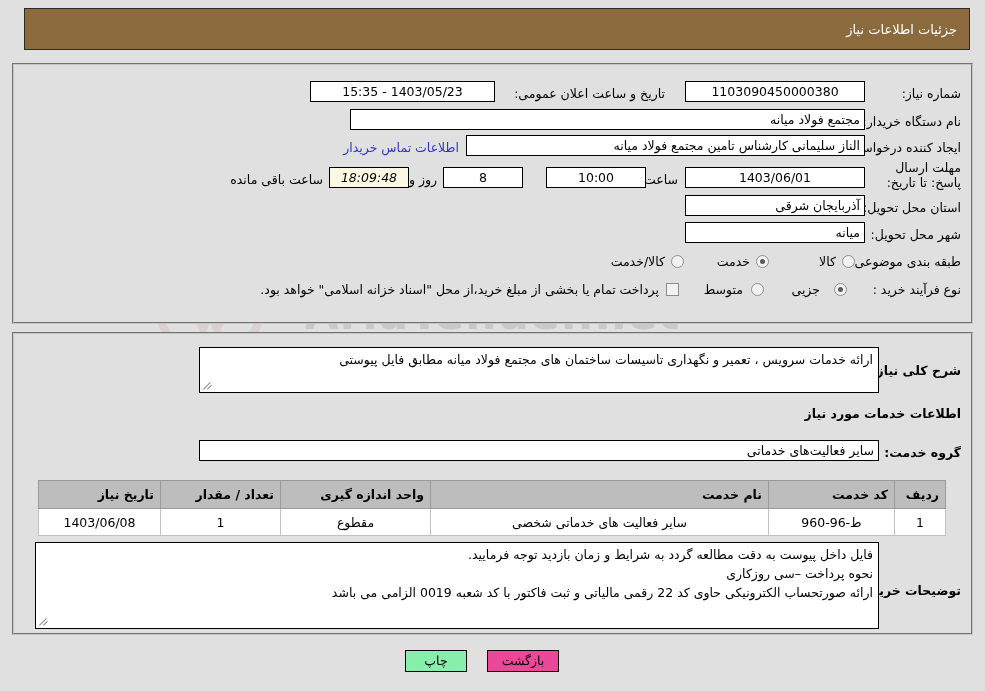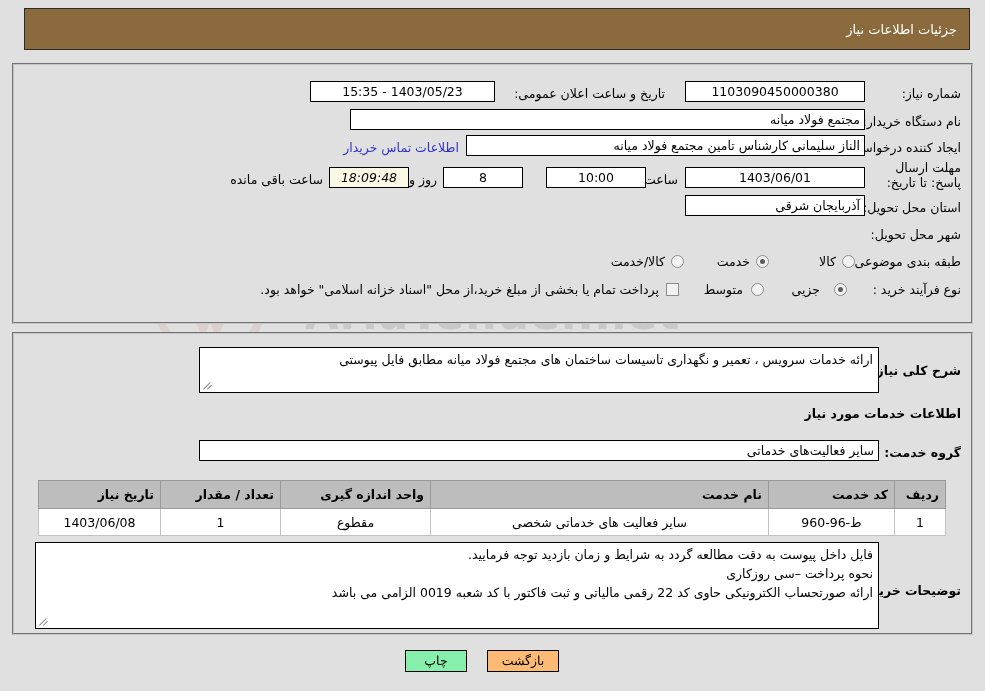--- a/index.html
+++ b/index.html
@@ -179,21 +179,21 @@
     box-sizing: border-box;
     font-size: 12.5px;
     height: 22px;
     line-height: 20px;
     text-align: center;
     cursor: pointer;
     color: #000;
     padding: 0;
   }
   .btn-print  { background: #86efac; }
-  .btn-back   { background: #fdba74; }
+  .btn-back   { background: #ec4899; }
 
   
   #watermark {
     position: absolute;
     left: 0; top: 0; right: 0; bottom: 0;
     pointer-events: none;
     overflow: hidden;
   }
   .wm-text {
     position: absolute;
@@ -254,20 +254,21 @@
     <div class="fld center" style="right:325px; top:102px; width:100px;">10:00</div>
     <div class="fld center" style="right:448px; top:102px; width:80px;">8</div>
     <span class="lbl" style="right:534px; top:107px;">روز و</span>
     <div class="fld cream center" style="right:562px; top:102px; width:80px;font-style:italic;">18:09:48</div>
     <span class="lbl" style="right:648px; top:107px;">ساعت باقی مانده</span>
 
     <span class="lbl" style="right:10px; top:135px;">استان محل تحویل:</span>
     <div class="fld" style="right:106px; top:130px; width:180px;">آذربایجان شرقی</div>
 
     <span class="lbl" style="right:10px; top:162px;">شهر محل تحویل:</span>
+    <div class="fld" style="right:106px; top:157px; width:180px;">میانه</div>
 
     <span class="lbl" style="right:10px; top:189px;">طبقه بندی موضوعی:</span>
 
     <span class="radio" id="cat-r0" style="right:116px; top:190px;"></span>
     <span class="lbl" style="right:135px; top:189px;">کالا</span>
 
     <span class="radio checked" id="cat-r1" style="right:202px; top:190px;"></span>
     <span class="lbl" style="right:221px; top:189px;">خدمت</span>
 
     <span class="radio" id="cat-r2" style="right:287px; top:190px;"></span>

